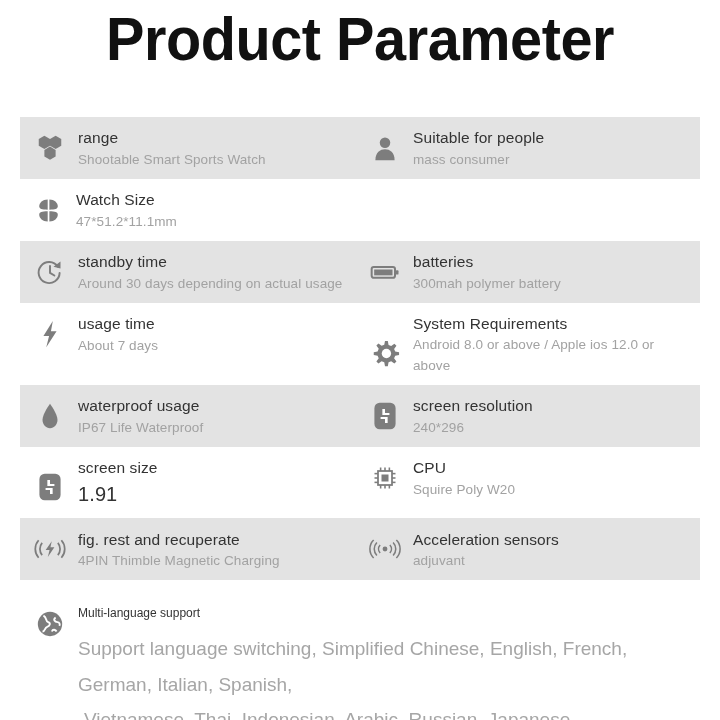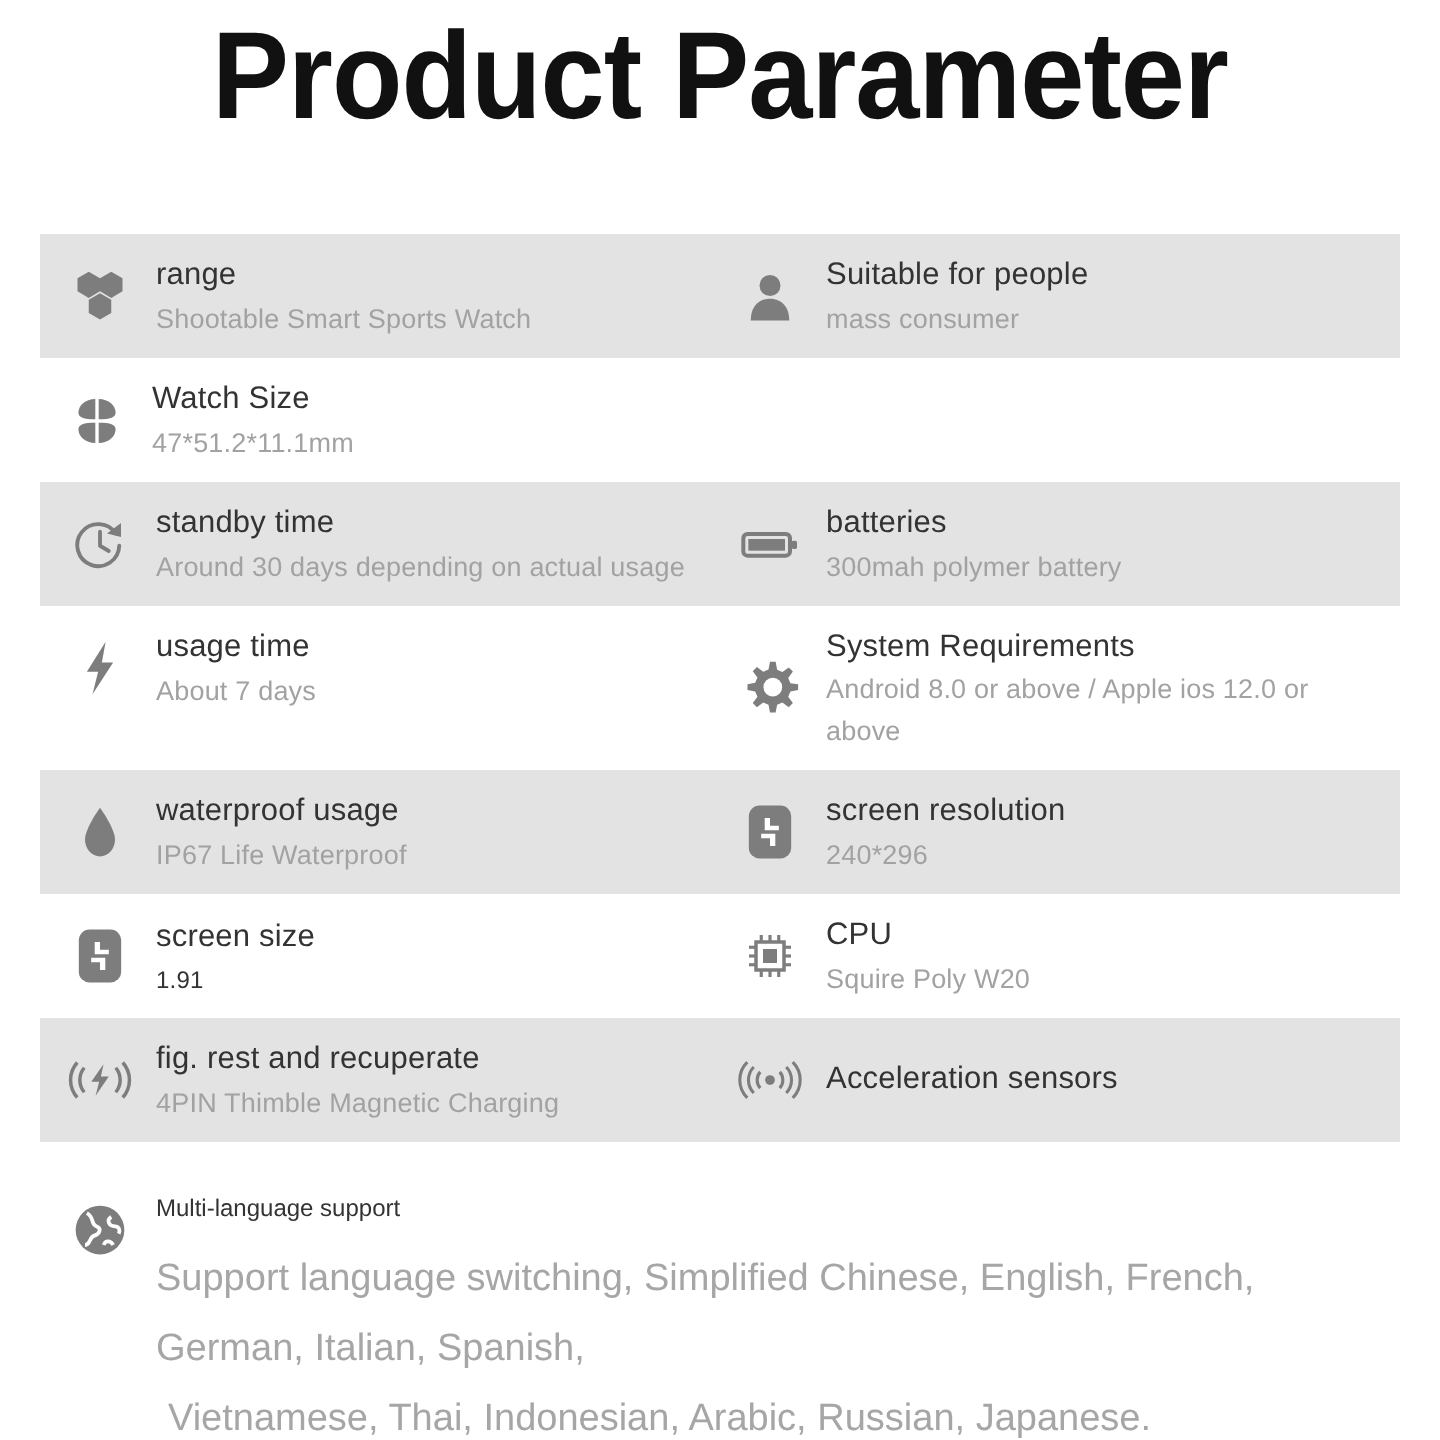--- a/index.html
+++ b/index.html
@@ -48,21 +48,21 @@
   }
   .spec-row.shaded {
     background: #e3e3e3;
   }
   .spec-row.plain {
     background: #ffffff;
   }
 
   .cell {
     display: flex;
-    align-items: center;
+    align-items: flex-end;
     box-sizing: border-box;
   }
   .cell.left {
     width: 337px;
     padding-left: 10px;
   }
   .cell.right {
     width: 343px;
     padding-left: 8px;
   }
@@ -90,21 +90,21 @@
     letter-spacing: 0.1px;
   }
   .value {
     font-size: 13.5px;
     color: #a2a2a2;
     line-height: 1.5;
     letter-spacing: 0.1px;
   }
   .value.dark {
     color: #333333;
-    font-size: 12px;
+    font-size: 20px;
   }
 
   
   .lang-block {
     margin: 22px 20px 0 20px;
     display: flex;
     align-items: flex-start;
     padding-left: 10px;
   }
   .lang-text {
@@ -327,20 +327,21 @@
             <path d="M12 11 A7.5 7.5 0 0 0 12 21" fill="none" stroke="#7d7d7d" stroke-width="1.9"></path>
             <path d="M24 11 A7.5 7.5 0 0 1 24 21" fill="none" stroke="#7d7d7d" stroke-width="1.9"></path>
             <path d="M8 8 A11.5 11.5 0 0 0 8 24" fill="none" stroke="#7d7d7d" stroke-width="1.9"></path>
             <path d="M28 8 A11.5 11.5 0 0 1 28 24" fill="none" stroke="#7d7d7d" stroke-width="1.9"></path>
             <path d="M4 5 A15.5 15.5 0 0 0 4 27" fill="none" stroke="#7d7d7d" stroke-width="1.9"></path>
             <path d="M32 5 A15.5 15.5 0 0 1 32 27" fill="none" stroke="#7d7d7d" stroke-width="1.9"></path>
           </svg>
         </div>
         <div class="text-box">
           <div class="label">Acceleration sensors</div>
+          <div class="value">adjuvant</div>
         </div>
       </div>
     </div>
 
   </div>
 
   <div class="lang-block">
     <div class="icon-box">
       <svg width="30" height="30" viewBox="0 0 32 32">
         <circle cx="16" cy="16" r="13" fill="#7d7d7d"></circle>

